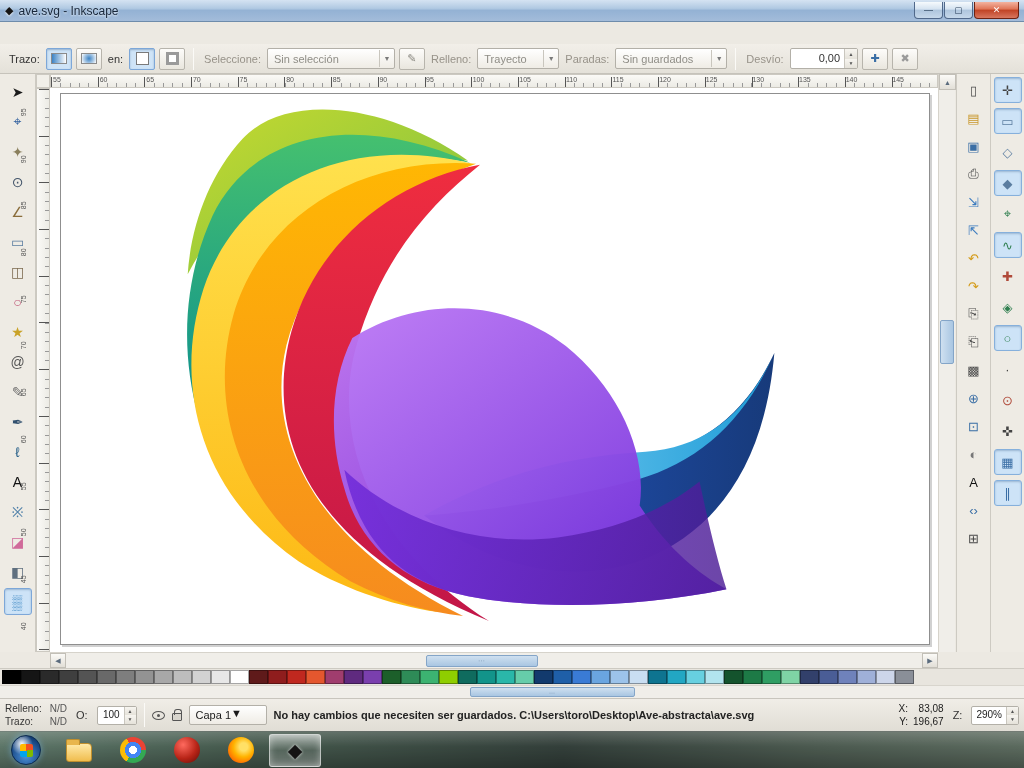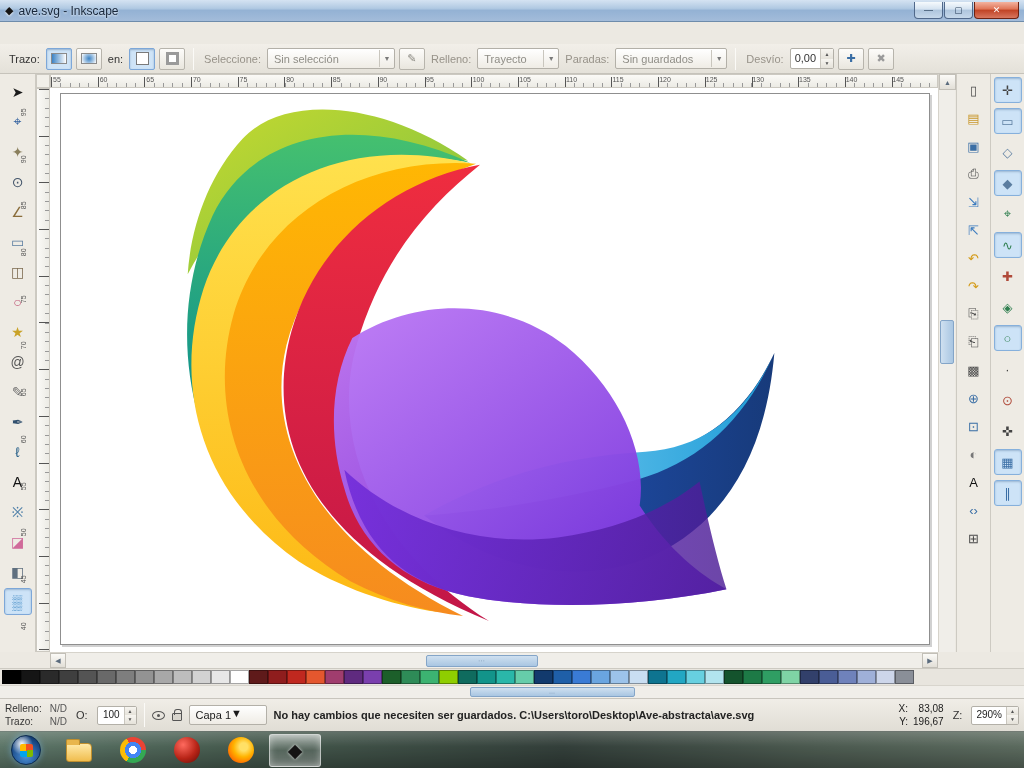--- a/index.html
+++ b/index.html
@@ -37,21 +37,21 @@
     background:linear-gradient(#fdfcfa,#e9e6de); display:flex; align-items:center; justify-content:center; }
   .mini-btn.pressed { background:#cfe4f7; border-color:#7da7d8; box-shadow:inset 0 1px 2px rgba(40,80,130,.35); }
   .grad-linear { width:16px; height:11px; border:1px solid #8a8a8a; background:linear-gradient(to right,#3b82c4,#ffffff); }
   .grad-radial { width:16px; height:11px; border:1px solid #8a8a8a; background:radial-gradient(circle,#3b82c4,#ffffff); }
   .sw-fill { width:13px; height:13px; border:1px solid #7a7a7a; background:#fff; }
   .sw-stroke { width:13px; height:13px; border:3px solid #9a9a9a; background:#fff; }
   .dd { height:21px; border:1px solid #b3b0a8; border-radius:2px; background:linear-gradient(#ffffff,#efece5);
     display:flex; align-items:center; padding-left:6px; color:#8f8d86; }
   .dd .dd-arrow { width:15px; height:17px; margin-left:auto; border-left:1px solid #c9c6be;
     display:flex; align-items:center; justify-content:center; font-size:7px; color:#7a7a7a; }
-  .spin { height:21px; border:1px solid #b3b0a8; border-radius:2px; background:#fff; display:flex; align-items:stretch; }
+  .spin { height:21px; border:1px solid #b3b0a8; border-radius:2px; background:#fff; display:flex; align-items:stretch;padding-left:24px; }
   .spin .val { padding:3px 4px; min-width:28px; text-align:right; color:#333; }
   .spin .arrows { width:13px; display:flex; flex-direction:column; border-left:1px solid #c9c6be; }
   .spin .arrows span { flex:1; font-size:5px; color:#555; display:flex; align-items:center; justify-content:center;
     background:linear-gradient(#f7f5f0,#e5e2da); }
   .tiny-ic { font-size:11px; }
 
   
   .toolbox { position:absolute; left:0; top:74px; width:36px; height:578px; background:#eeebe4;
     border-right:1px solid #cdcac2; display:flex; flex-direction:column; align-items:center; padding-top:4px; gap:3px; }
   .tool-btn { width:28px; height:27px; border:1px solid transparent; border-radius:3px; font-size:14px;

